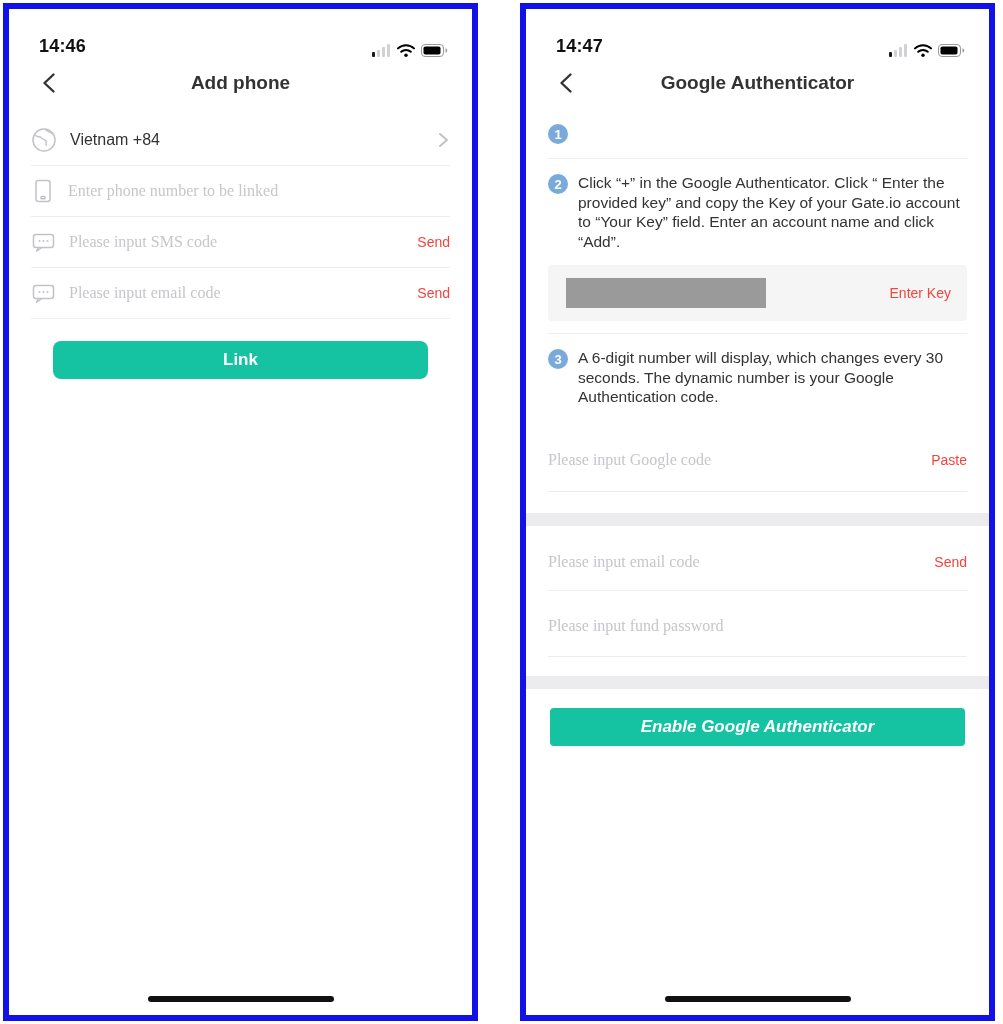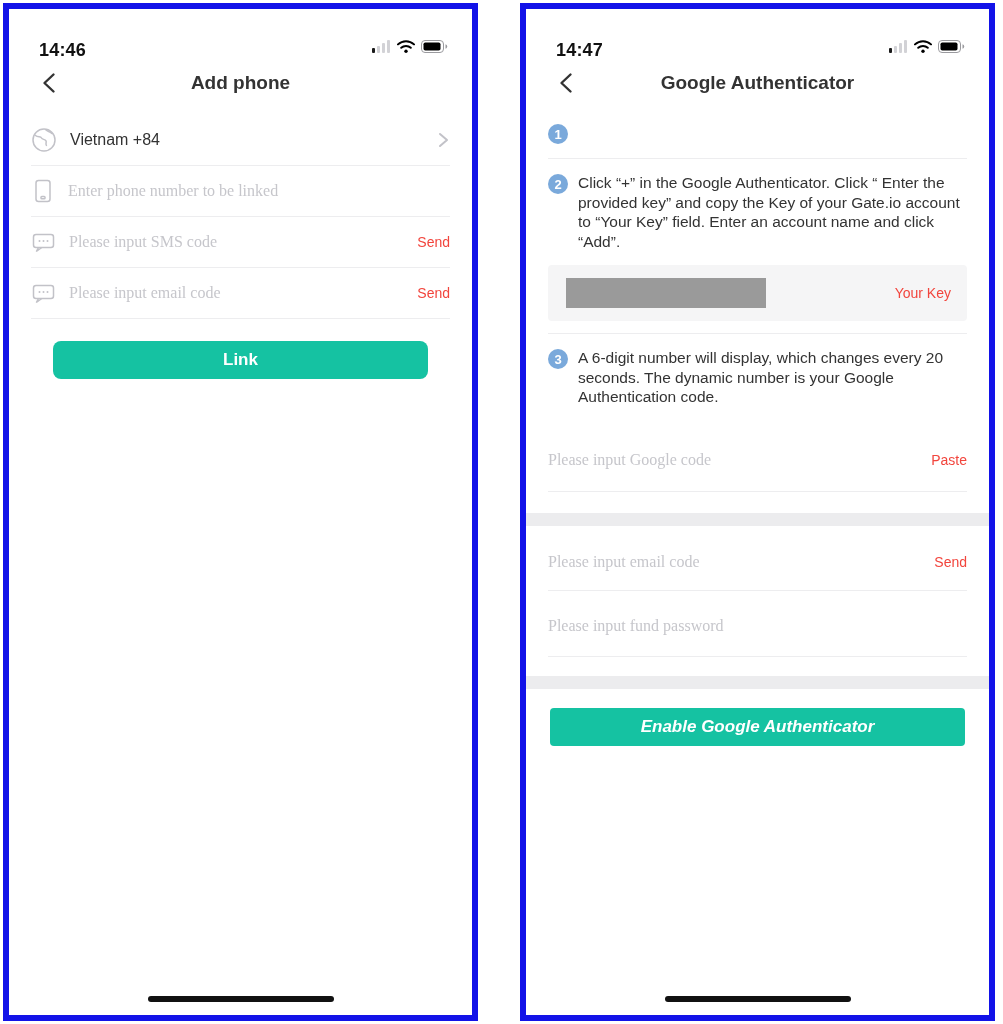--- a/index.html
+++ b/index.html
@@ -26,21 +26,21 @@
   .stage{position:relative;width:1003px;height:1024px;background:#fff;}
   .phone{
     position:absolute;top:3px;width:475px;height:1018px;
     border:6px solid var(--frame-blue);
     background:#fff;overflow:hidden;
   }
   .phone.left{left:3px;}
   .phone.right{left:520px;}
 
   
-  .statusbar{height:48px;display:flex;align-items:flex-start;justify-content:space-between;padding:31px 24px 0 30px;}
+  .statusbar{height:48px;display:flex;align-items:flex-end;justify-content:space-between;padding:2px 24px 0 30px;}
   .time{font-size:18px;font-weight:700;color:#111;letter-spacing:.2px;}
   .status-icons{display:flex;align-items:center;gap:6px;}
 
   
   .navbar{position:relative;height:52px;display:flex;align-items:center;justify-content:center;}
   .back-btn{position:absolute;left:26px;top:12px;width:28px;height:28px;display:flex;align-items:center;justify-content:center;cursor:pointer;background:none;border:none;}
   .nav-title{font-size:19px;font-weight:700;color:#333;}
 
   
   .form{padding:6px 22px 0 22px;}
@@ -231,27 +231,27 @@
       </div>
       <div class="divider step1-divider"></div>
 
       <div class="step">
         <span class="step-badge">2</span>
         <span class="step-text">Click “+” in the Google Authenticator. Click “ Enter the provided key” and copy the Key of your Gate.io account to “Your Key” field. Enter an account name and click “Add”.</span>
       </div>
 
       <div class="copykey-box">
         <span class="redacted-bar"></span>
-        <button class="action-link">Your Key</button>
+        <button class="action-link">Enter Key</button>
       </div>
       <div class="divider box-divider"></div>
 
       <div class="step">
         <span class="step-badge">3</span>
-        <span class="step-text">A 6-digit number will display, which changes every 20 seconds. The dynamic number is your Google Authentication code.</span>
+        <span class="step-text">A 6-digit number will display, which changes every 30 seconds. The dynamic number is your Google Authentication code.</span>
       </div>
 
       <div class="g-input-row row-google">
         <input class="text-input" type="text" placeholder="Please input Google code" style="">
         <button class="action-link">Paste</button>
       </div>
       <div class="u-line ul-google"></div>
 
       <div class="band"></div>
 

